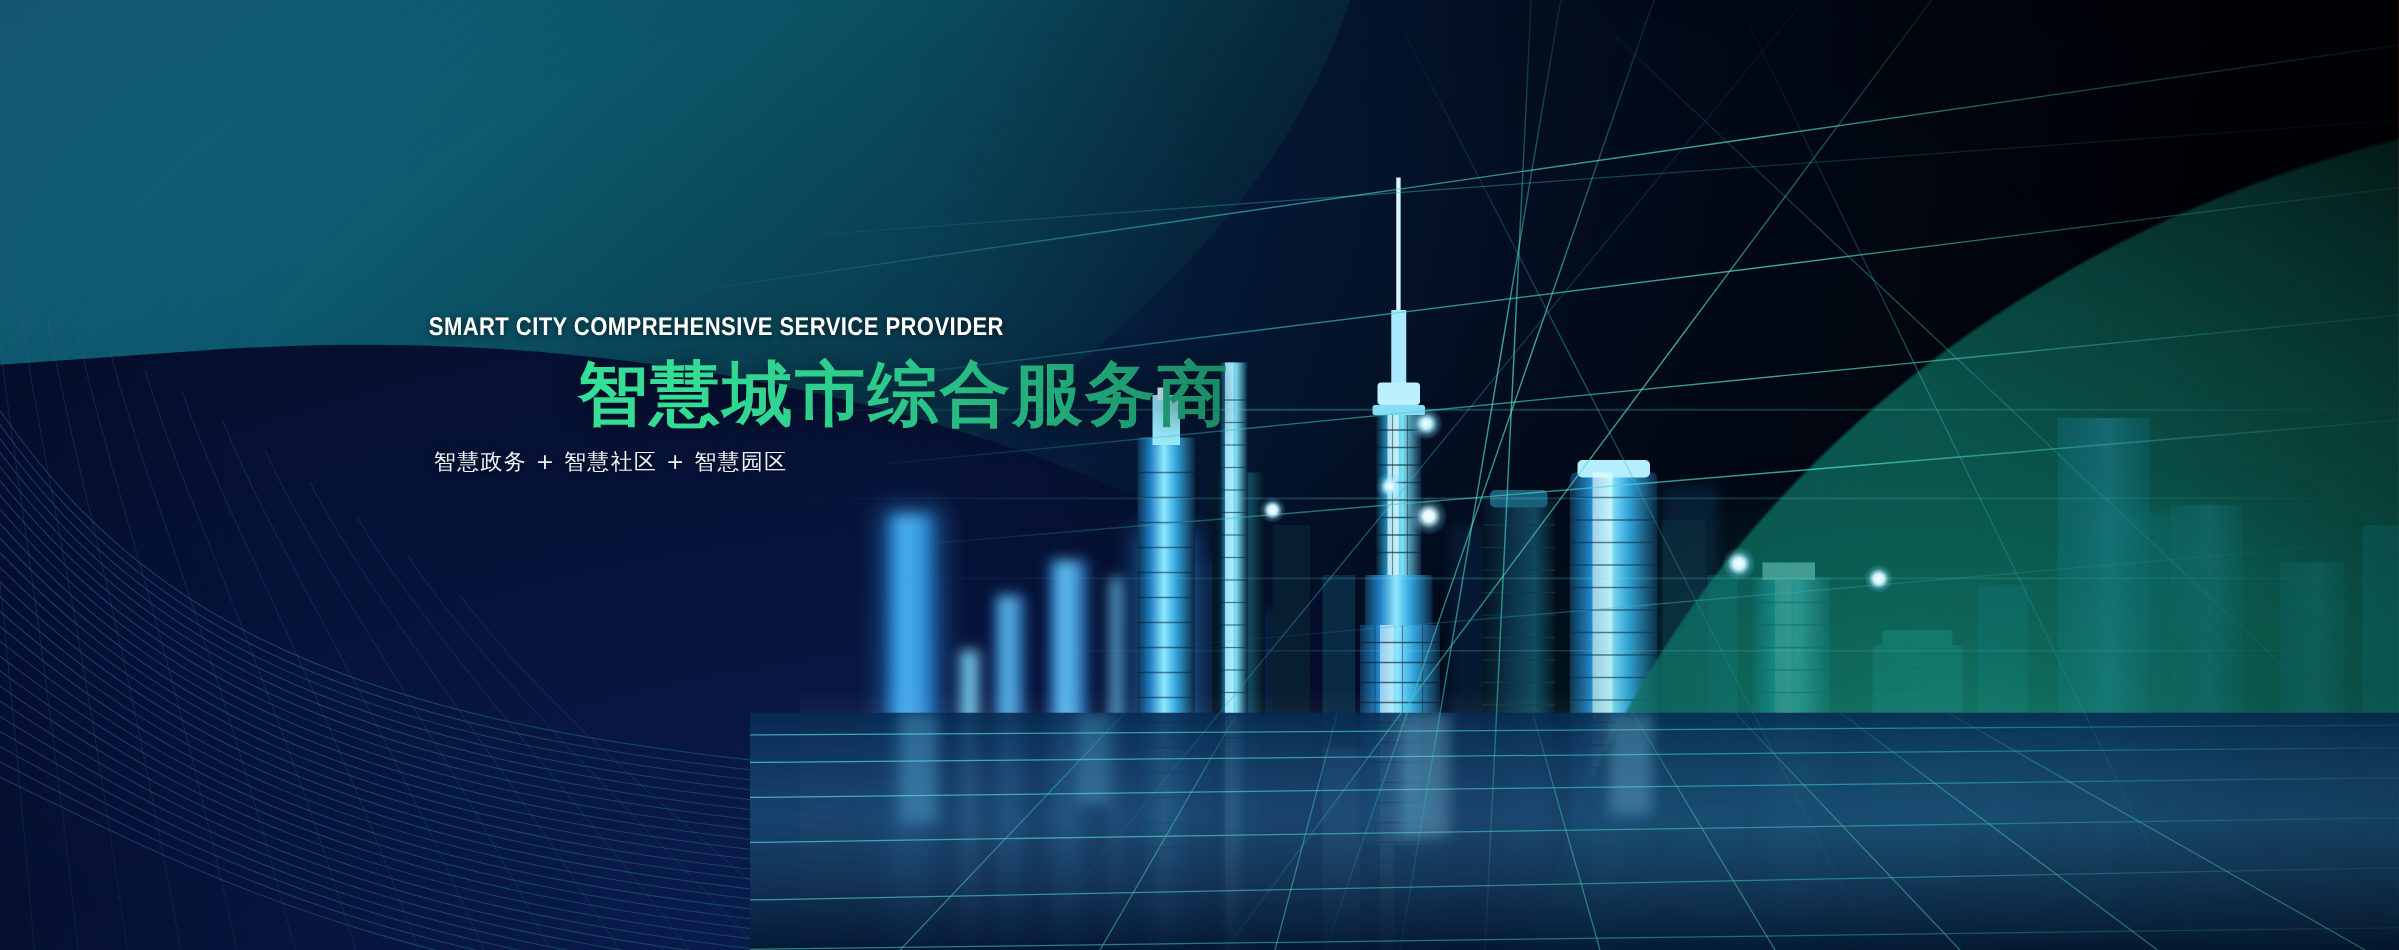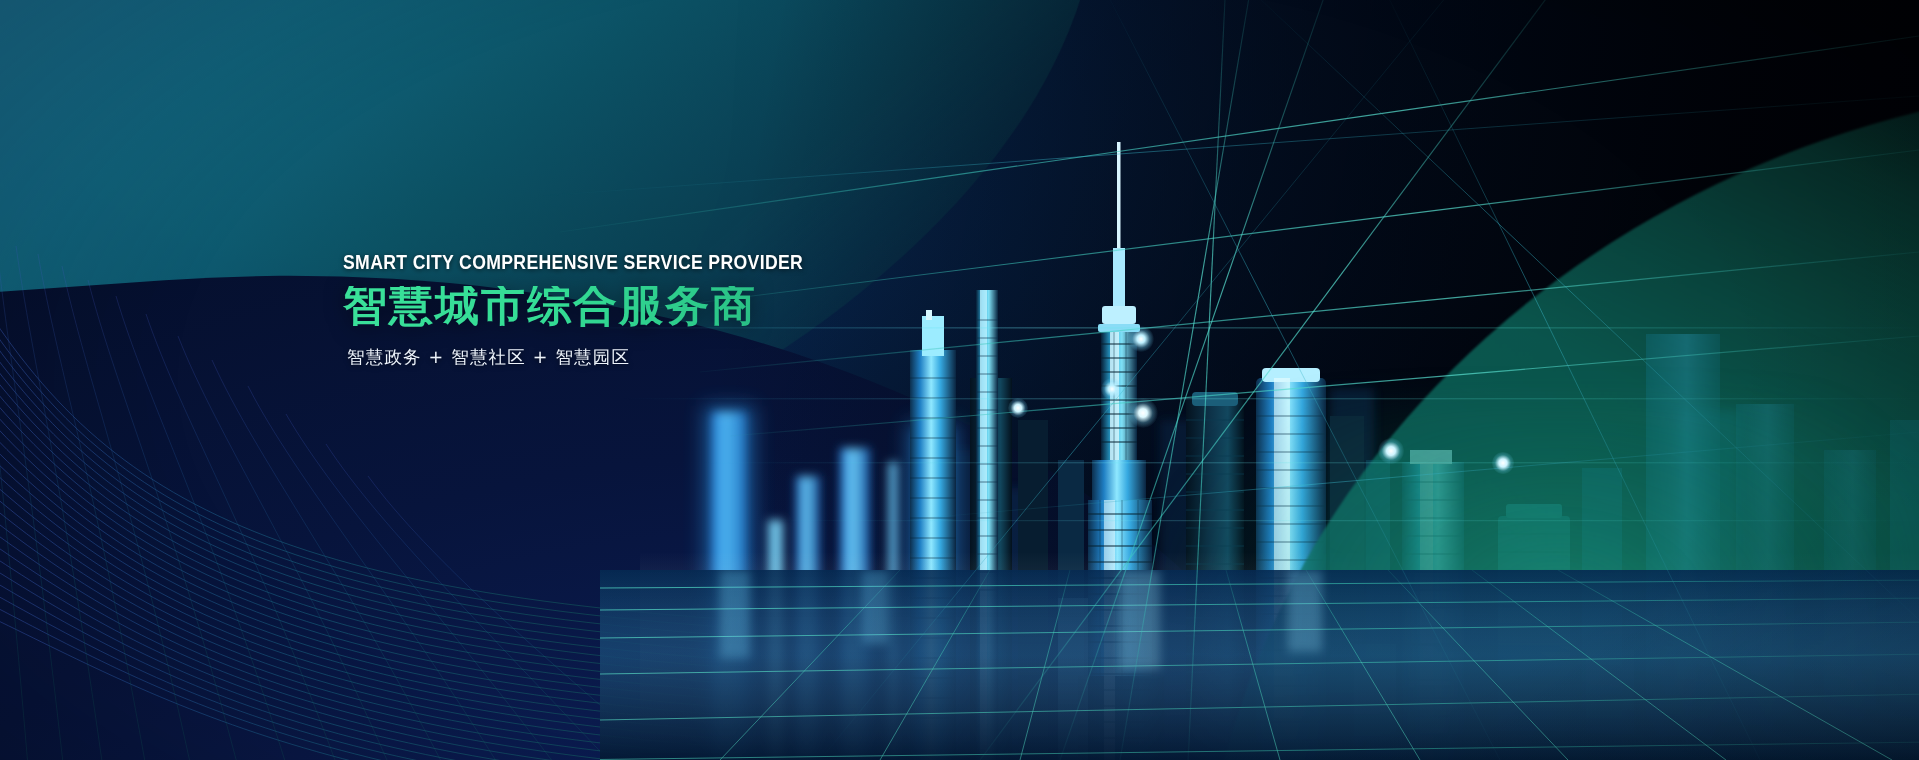--- a/index.html
+++ b/index.html
@@ -91,33 +91,34 @@
     font-size:20.5px;
     letter-spacing:.4px;
     color:#ffffff;
     transform:scaleX(.86);
     transform-origin:left center;
     white-space:nowrap;
     text-shadow:0 1px 6px rgba(0,0,0,.65);
     margin:0 0 12px 0;
   }
   .headline{
-    font-family:Liberation Mono, monospace;
+    font-family:Liberation Sans, sans-serif;
     font-weight:700;
-    font-size:44px;
+    font-size:56px;
     line-height:1.02;
     letter-spacing:2px;
     white-space:nowrap;
     margin:0 0 14px 0;
     background:linear-gradient(95deg,#3ae09a 0%, #34dd95 26%, #2cc98a 48%, #1f9f73 72%, #177a5c 92%, #12644e 100%);
     -webkit-background-clip:text;
     background-clip:text;
     color:transparent;
     -webkit-text-fill-color:transparent;
     filter:drop-shadow(0 2px 10px rgba(0,0,0,.5));
+    text-align:center;
   }
   .subline{
     font-family:"DejaVu Sans","Liberation Sans",sans-serif;
     font-weight:400;
     font-size:17.5px;
     letter-spacing:1.2px;
     color:#eef4fb;
     white-space:nowrap;
     margin:4px;
     text-shadow:0 1px 5px rgba(0,0,0,.6);

